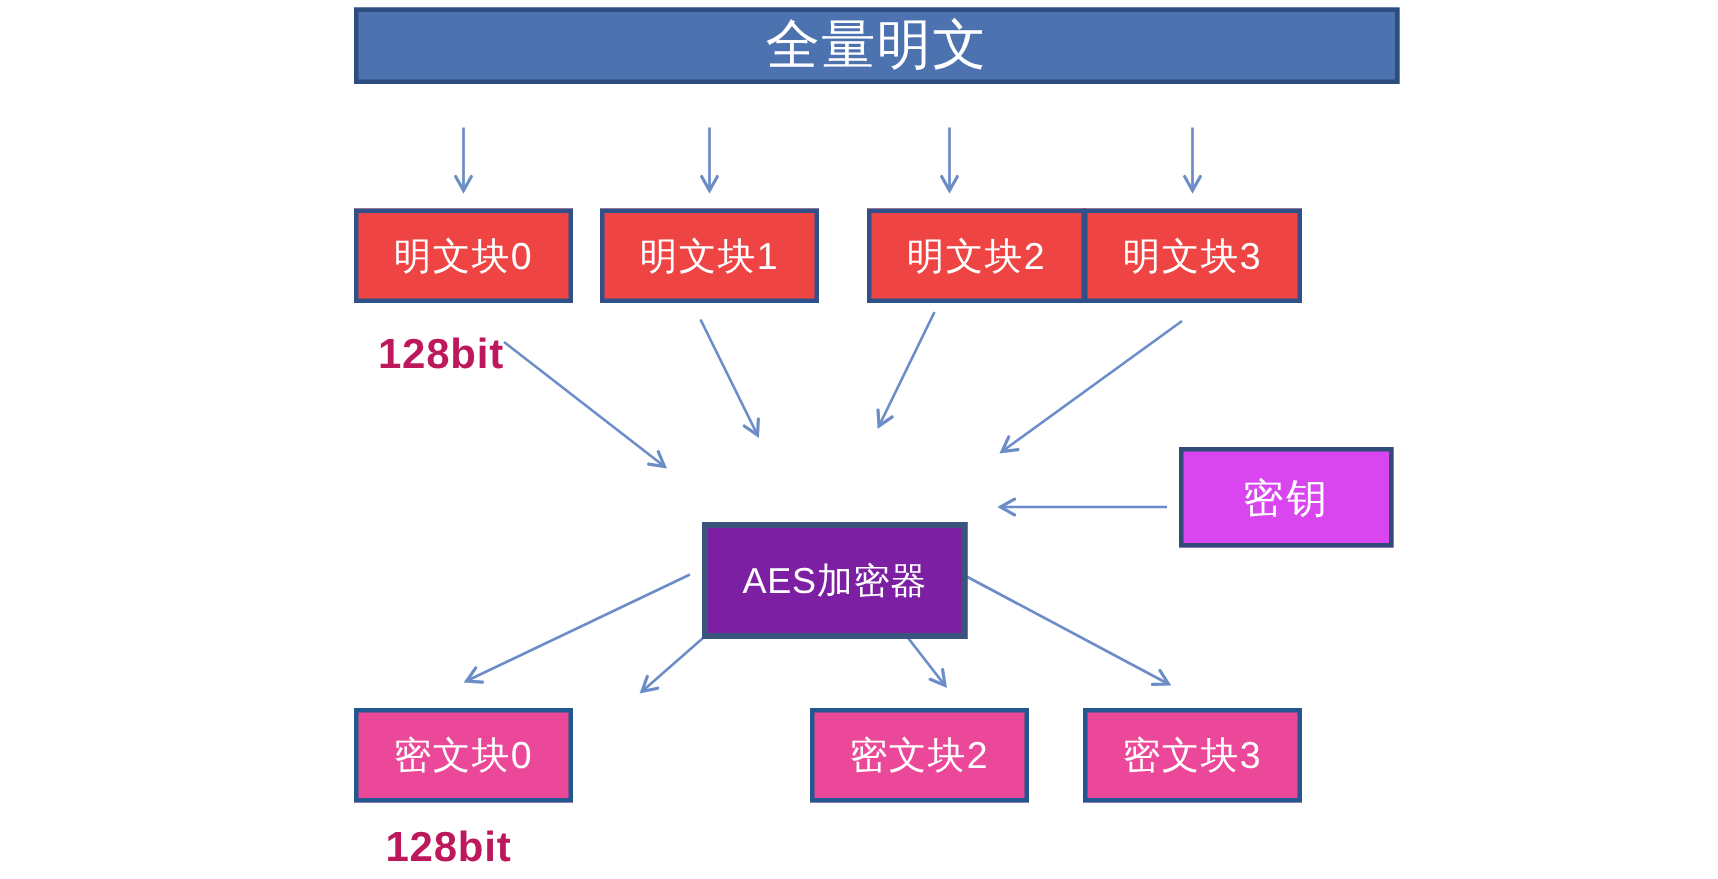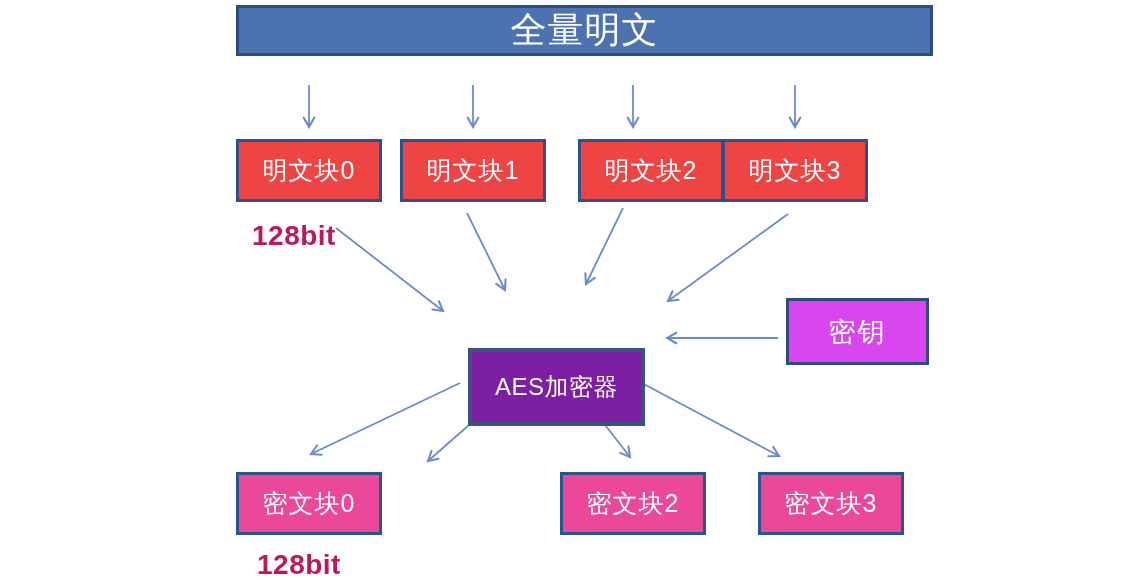--- a/index.html
+++ b/index.html
@@ -63,22 +63,22 @@
     border: 3px solid #2f4b77;
     font-size: 27px;
     letter-spacing: 2px;
   }
   .p0 { left: 236px; }
   .p1 { left: 400px; }
   .p2 { left: 558px; margin-left: 20px; }
   .p3 { left: 722px; }
   .c0 { left: 236px; }
   .c1 { left: 399px; }
-  .c2 { left: 560px; }
-  .c3 { left: 722px; margin-left: 36px; }
+  .c2 { left: 540px; }
+  .c3 { left: 722px; }
   .bit-label {
     position: absolute;
     color: #be185d;
     font-size: 28px;
     font-weight: 600;
     letter-spacing: 0.5px;
   }
   .bit-top { left: 252px; top: 220px; }
   .bit-bottom { left: 257px; top: 549px; }
 </style>

